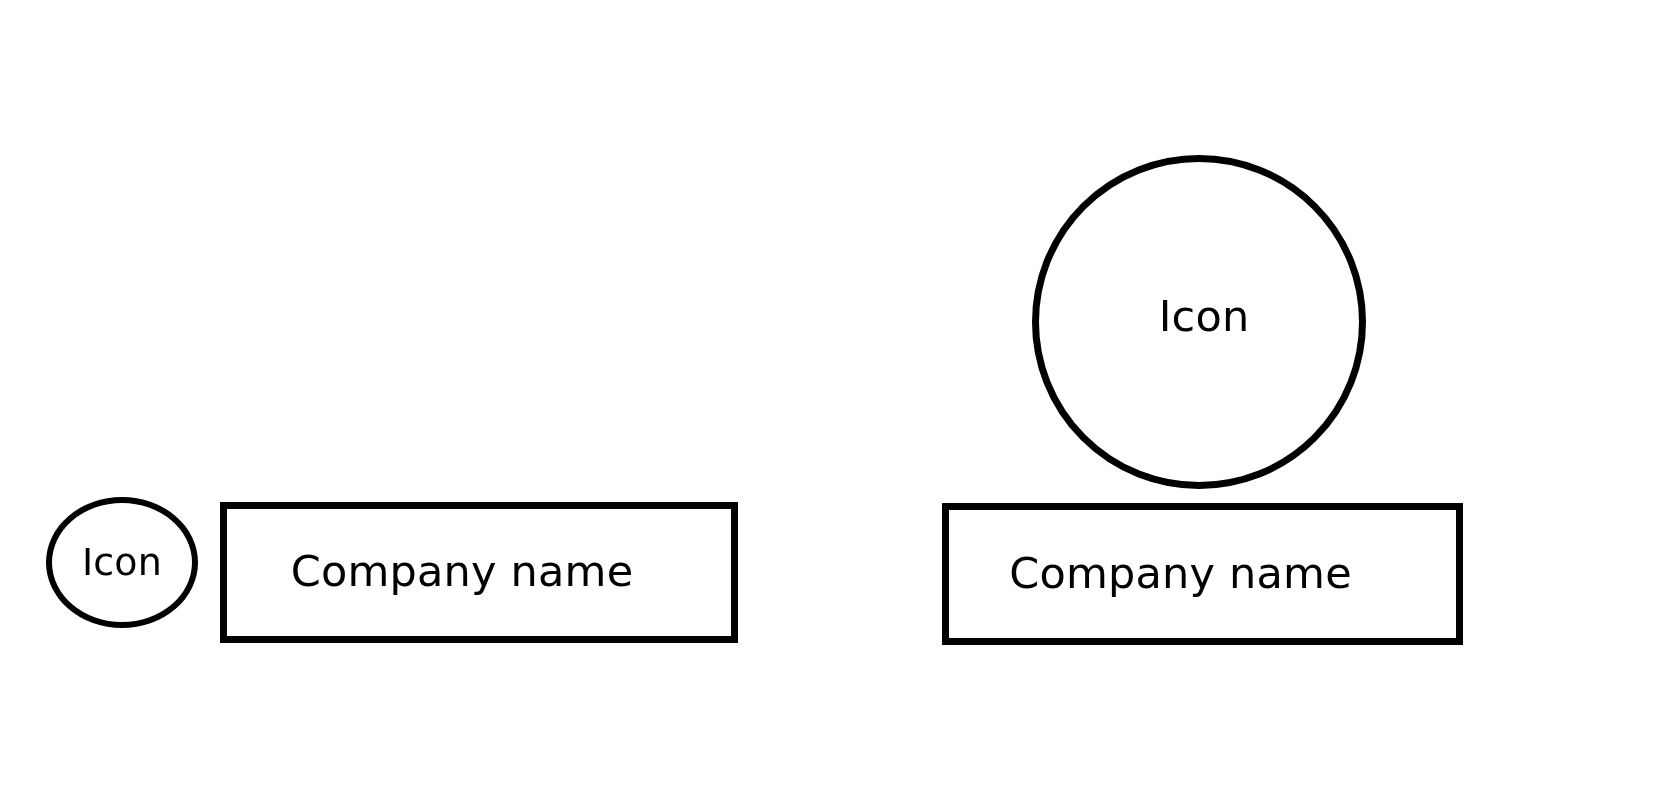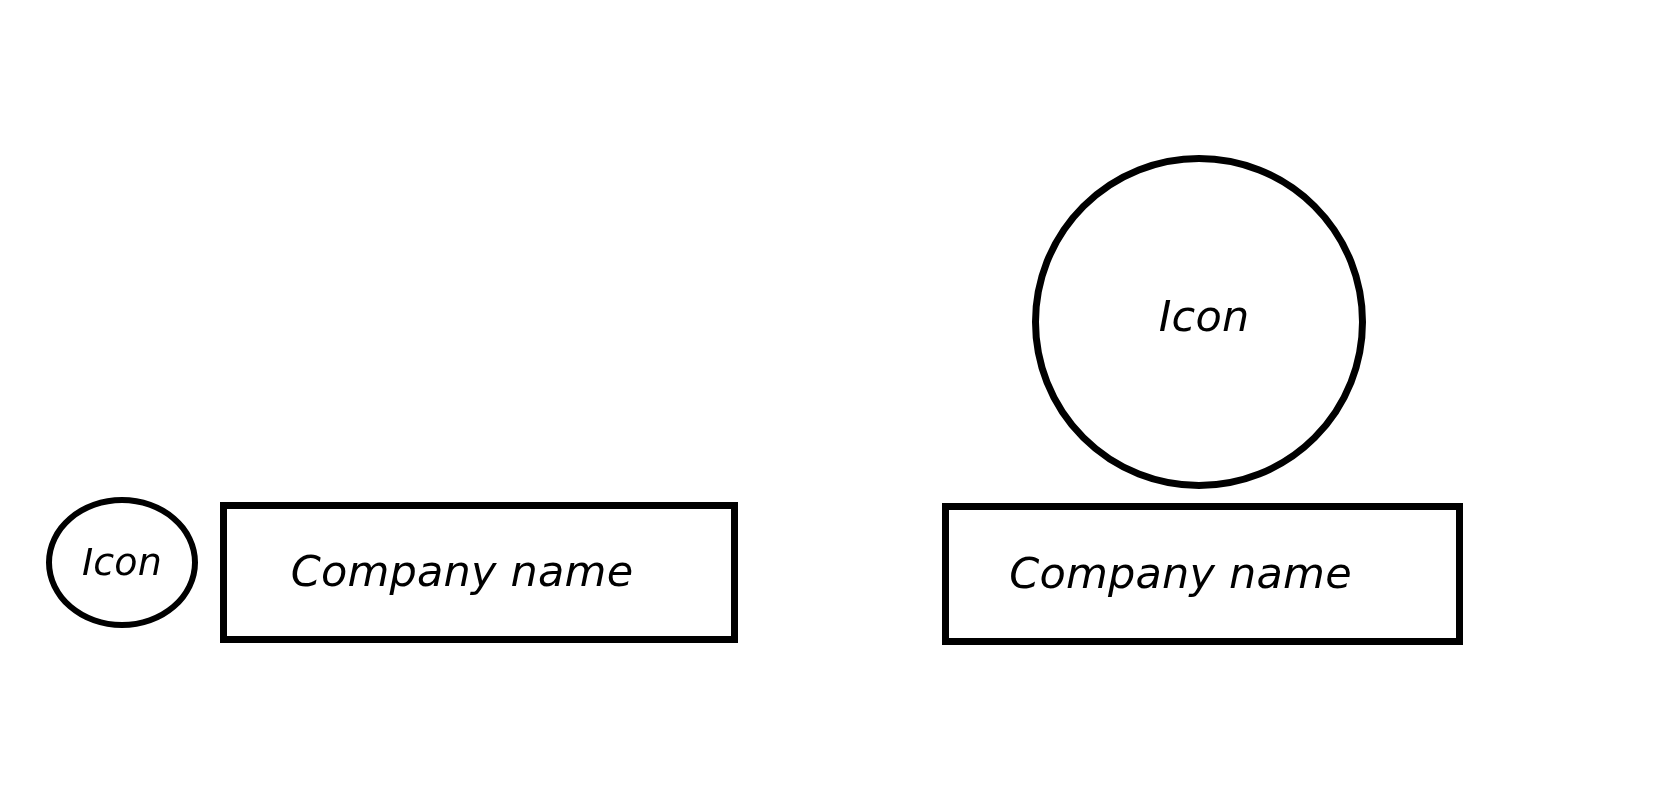--- a/index.html
+++ b/index.html
@@ -20,21 +20,20 @@
 
   .shape {
     position: absolute;
     box-sizing: border-box;
     background: #ffffff;
     border-style: solid;
     border-color: #000000;
     display: flex;
     align-items: center;
     justify-content: center;
-    font-style: italic;
   }
 
   .circle {
     border-radius: 50%;
   }
 
   .label {
     color: #000000;
     font-family: "DejaVu Sans", sans-serif;
     font-weight: 400;

